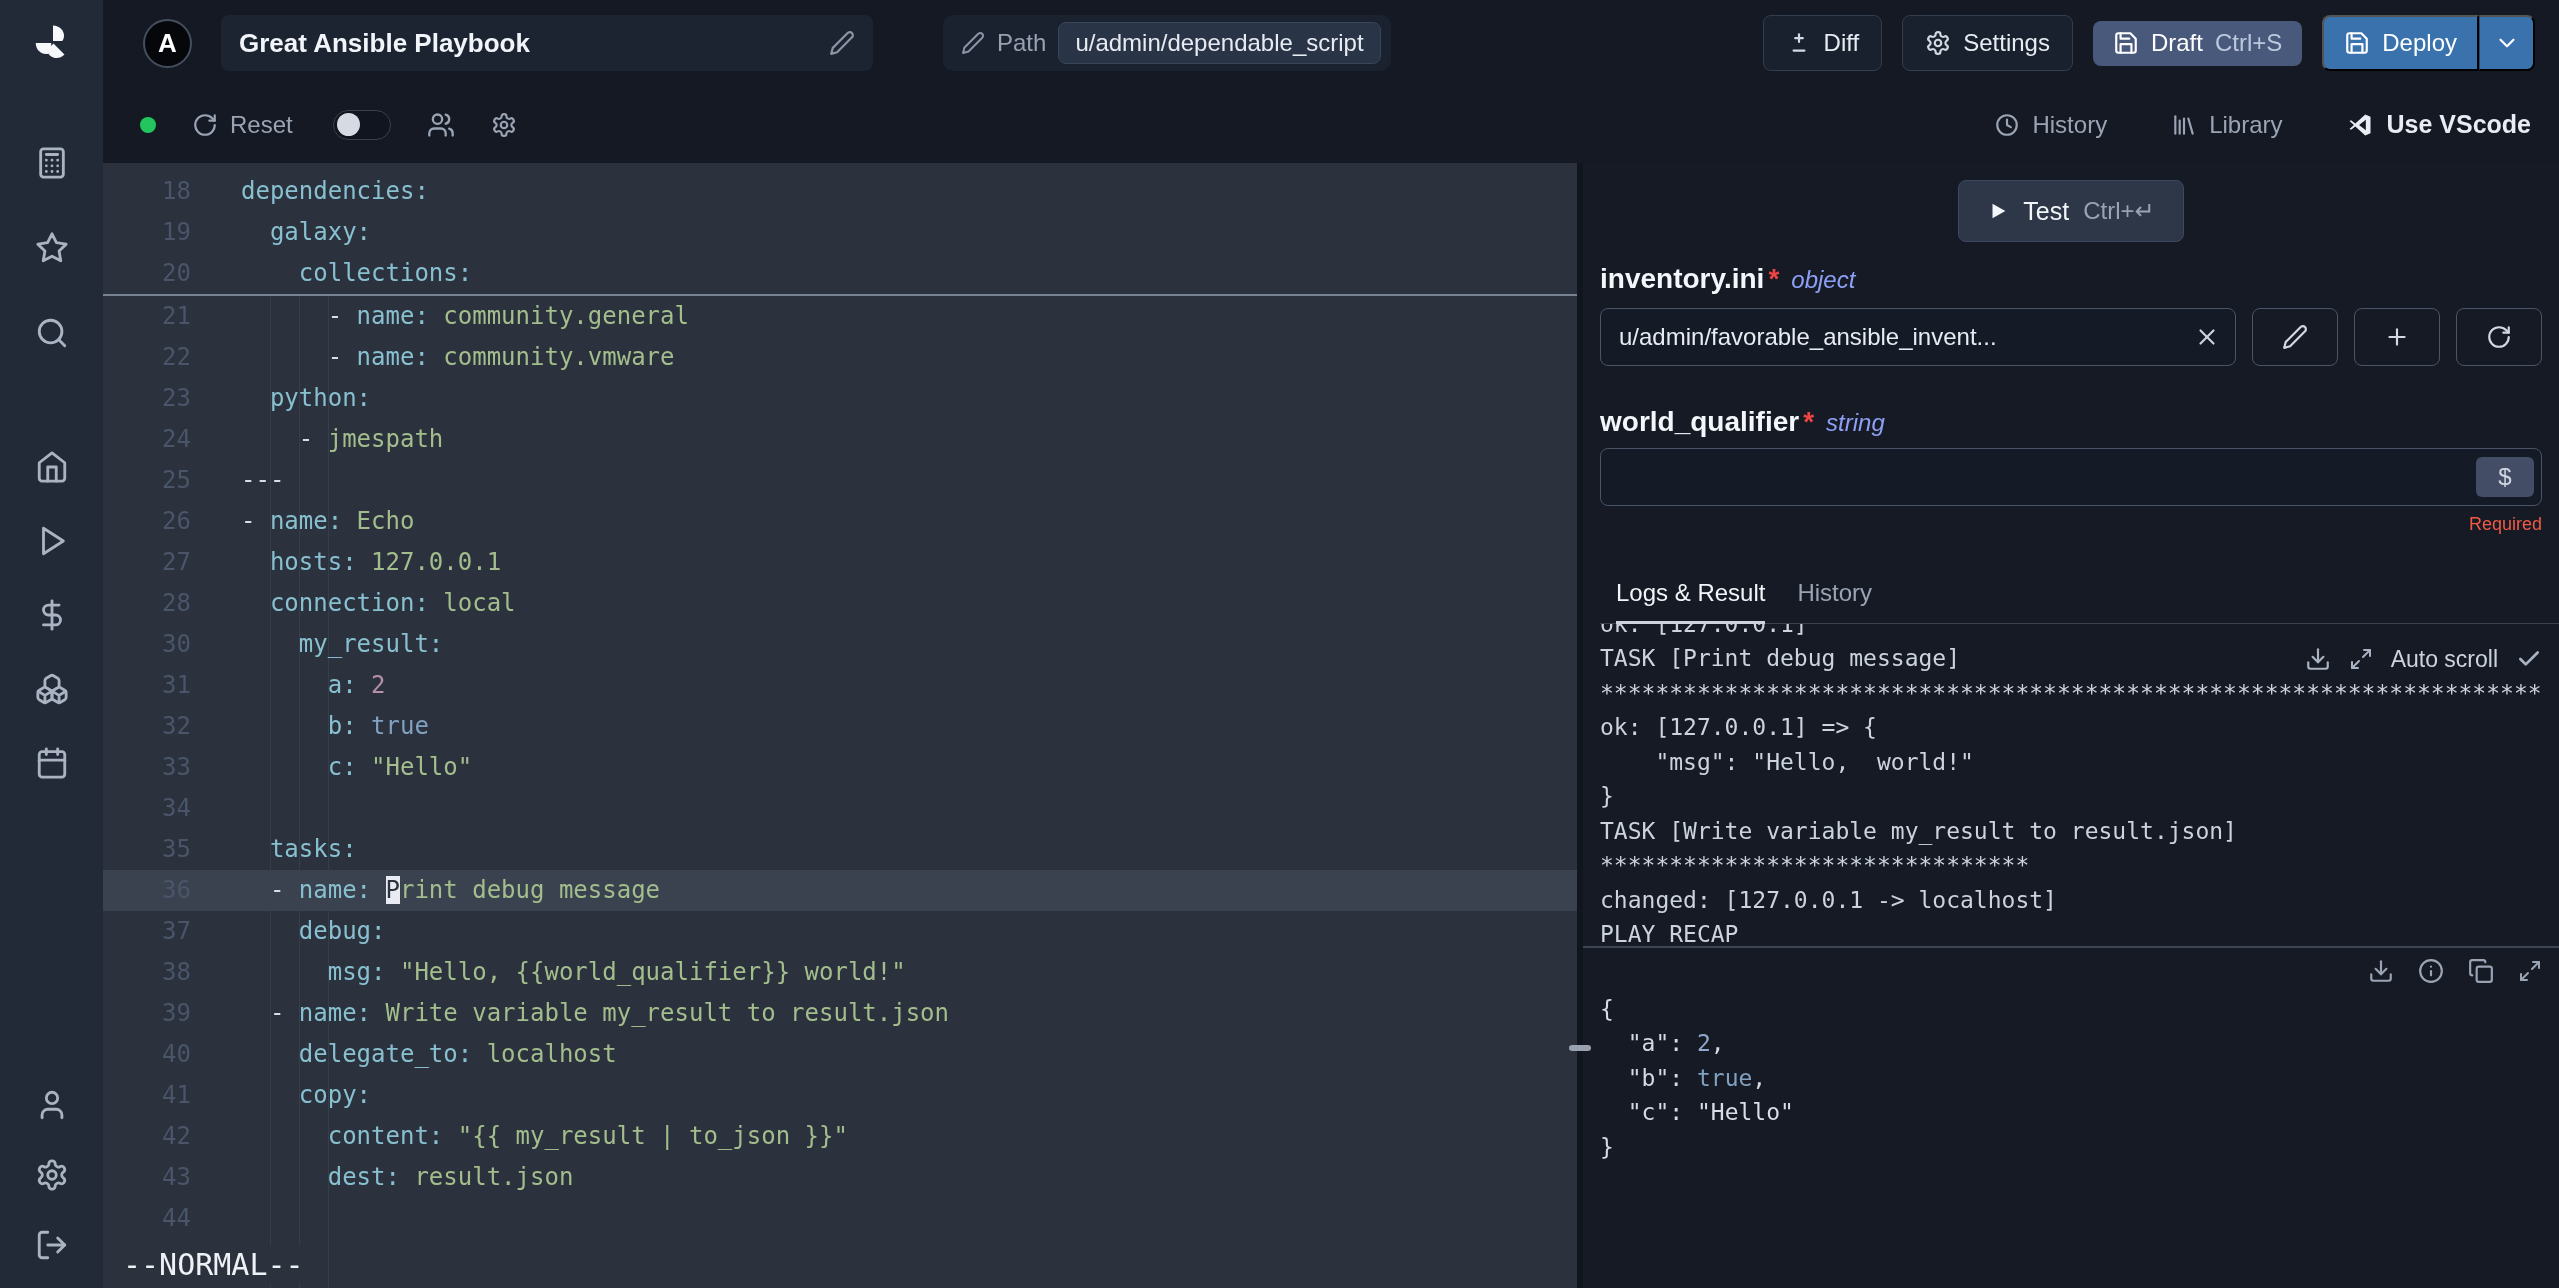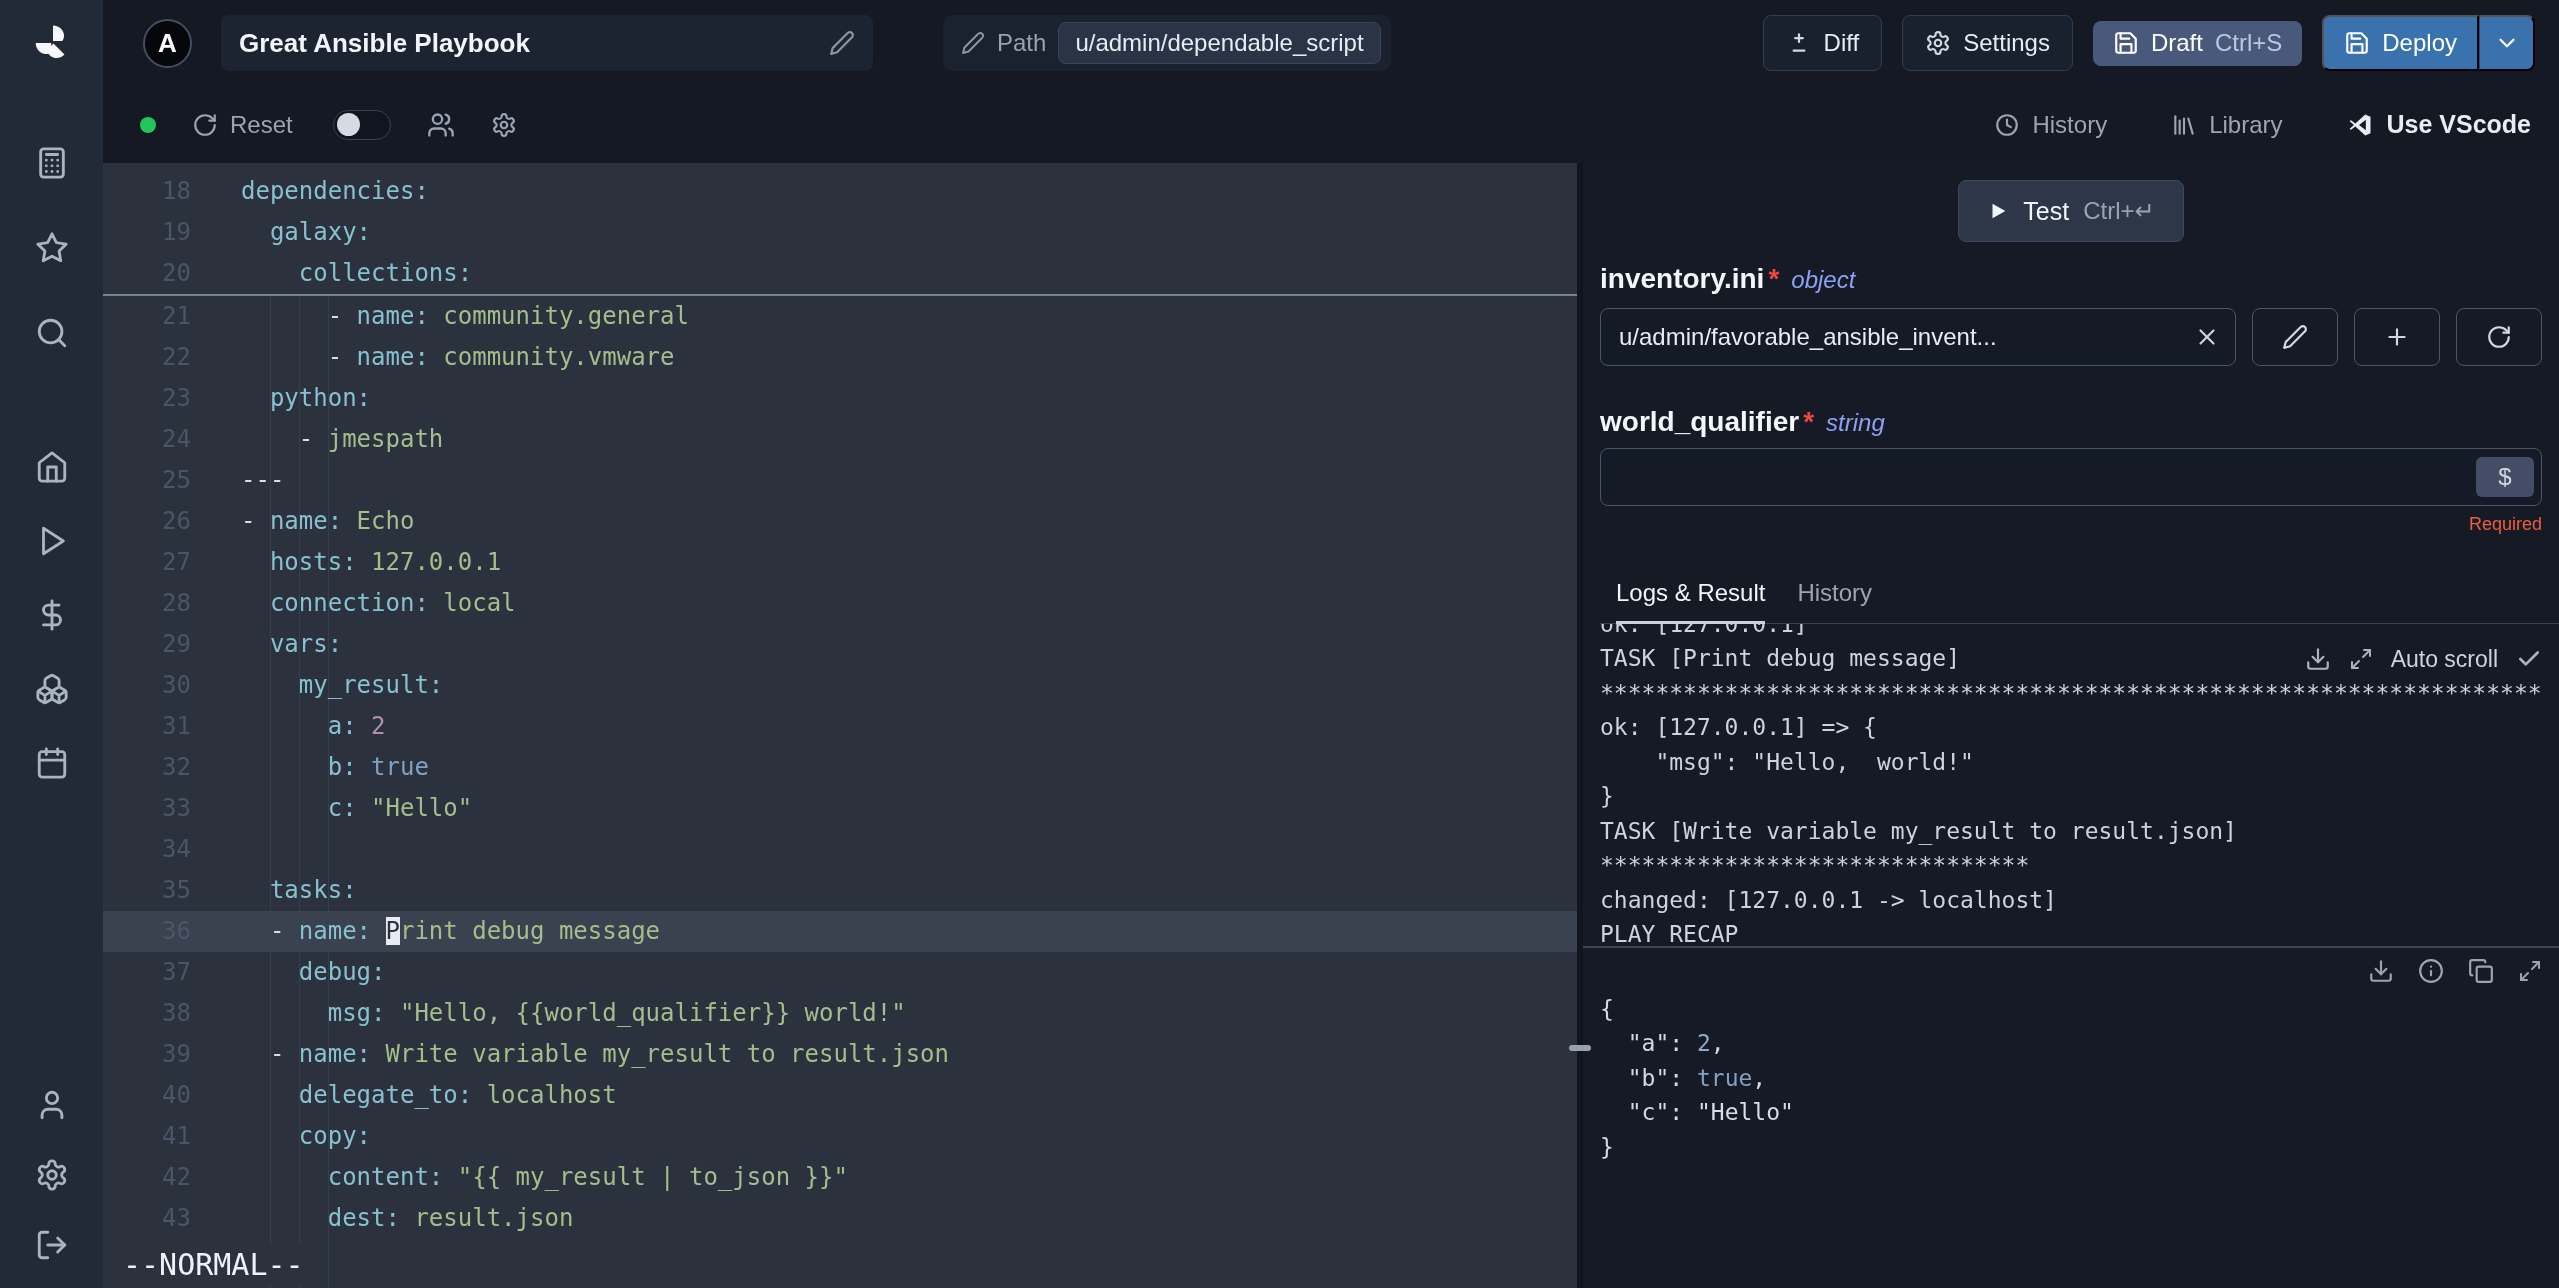--- a/index.html
+++ b/index.html
@@ -395,24 +395,20 @@
             </div>
             <div class="cl">
               <span class="ln">27</span>
               <span class="ct"><span class="sg-plain">  </span><span class="sg-key">hosts:</span><span class="sg-plain"> </span><span class="sg-str">127.0.0.1</span></span>
             </div>
             <div class="cl">
               <span class="ln">28</span>
               <span class="ct"><span class="sg-plain">  </span><span class="sg-key">connection:</span><span class="sg-plain"> </span><span class="sg-str">local</span></span>
             </div>
             <div class="cl">
-              <span class="ln">29</span>
-              <span class="ct"><span class="sg-plain">  </span><span class="sg-key">vars:</span></span>
-            </div>
-            <div class="cl">
               <span class="ln">30</span>
               <span class="ct"><span class="sg-plain">    </span><span class="sg-key">my_result:</span></span>
             </div>
             <div class="cl">
               <span class="ln">31</span>
               <span class="ct"><span class="sg-plain">      </span><span class="sg-key">a:</span><span class="sg-plain"> </span><span class="sg-num">2</span></span>
             </div>
             <div class="cl">
               <span class="ln">32</span>
               <span class="ct"><span class="sg-plain">      </span><span class="sg-key">b:</span><span class="sg-plain"> </span><span class="sg-bool">true</span></span>

